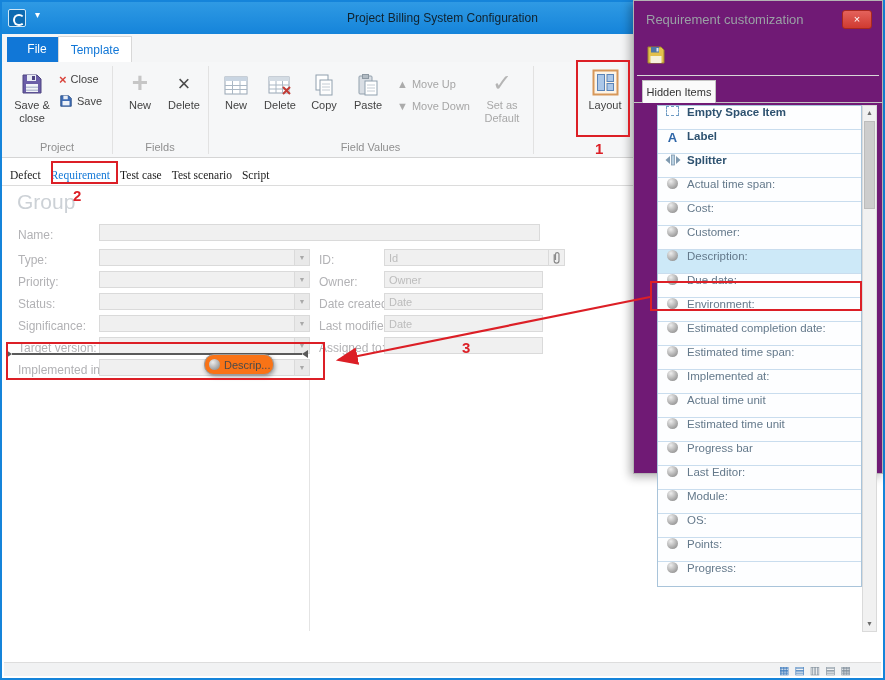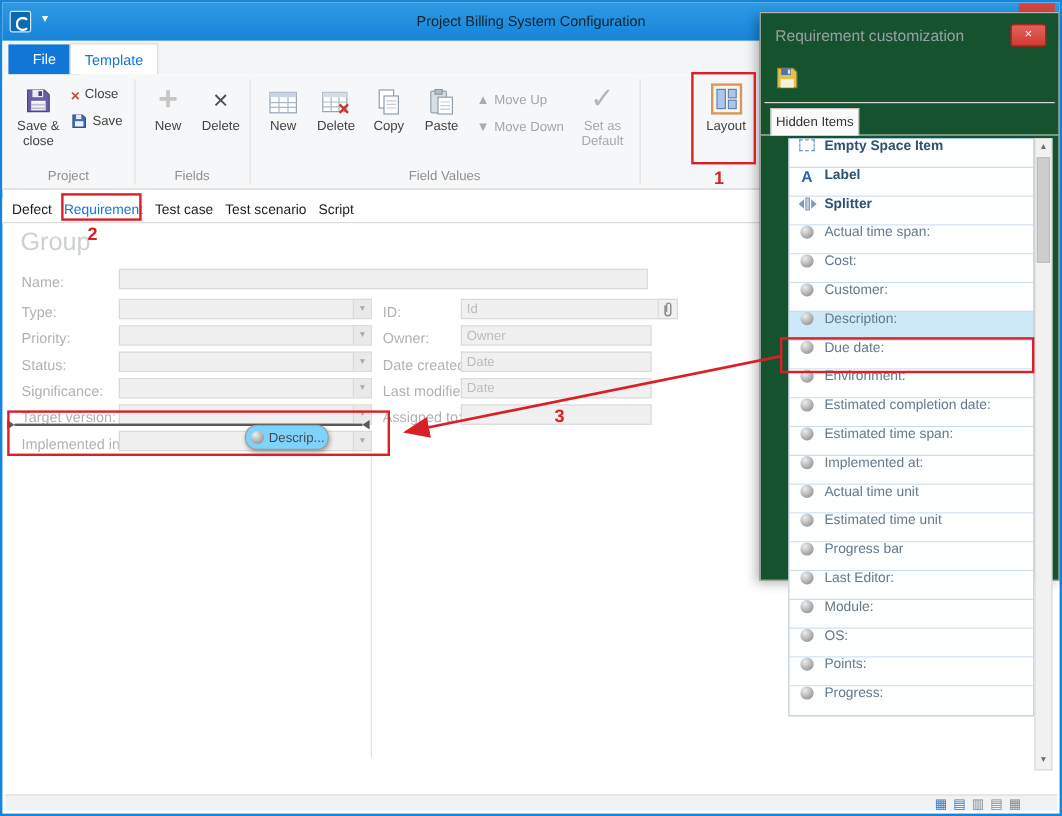--- a/index.html
+++ b/index.html
@@ -27,42 +27,42 @@
 .rb-big.disabled .lb{color:#a8a8a8;}
 .rb-small{position:absolute;height:20px;display:flex;align-items:center;gap:4px;font-size:11px;color:#434343;cursor:pointer;white-space:nowrap;}
 .rb-small.disabled{color:#a6a6a6;}
 .x-red{color:#d9443c;font-weight:bold;font-size:13px;}
 .plus-gray{font-size:28px;color:#c6c6c6;font-weight:bold;line-height:26px;}
 .x-dark{font-size:22px;color:#4c4c4c;line-height:24px;}
 .check-gray{font-size:24px;color:#b5b5b5;line-height:26px;}
 .arr-gray{font-size:11px;color:#ababab;}
 
 .doctabs{position:absolute;left:0;top:163px;width:640px;height:21px;background:#fff;border-bottom:1px solid #dcdcdc;display:flex;align-items:center;gap:10px;padding-left:8px;font-size:11.5px;color:#1c1c1c;}
-.doctab{cursor:pointer;}
+.doctab{cursor:pointer;font-family:Liberation Serif, serif;}
 .doctab.selected{color:#1177d7;}
 
 .group-title{position:absolute;left:15px;top:188px;font-size:21px;color:#ccd1d6;}
 .flabel{position:absolute;font-size:12px;color:#b2b2b5;}
 .fld{position:absolute;height:17px;background:#f0f0f0;border:1px solid #dadada;font-size:11px;}
 .fld .ghost{color:#bcbcbc;padding:2px 4px;display:block;line-height:13px;}
 .dd-btn{position:absolute;right:0;top:0;bottom:0;width:15px;background:#e9e9e9;border-left:1px solid #dadada;color:#a9a9a9;font-size:7px;text-align:center;line-height:15px;cursor:pointer;}
 .clip-btn{position:absolute;height:17px;width:17px;background:#f0f0f0;border:1px solid #dadada;display:flex;align-items:center;justify-content:center;cursor:pointer;}
 .col-divider{position:absolute;left:307px;top:377px;width:1px;height:252px;background:#e4e4e4;}
 
 .drop-line{position:absolute;left:10px;top:351px;width:290px;height:2px;background:#5a5a5a;}
 .drop-tri-l{position:absolute;left:4px;top:348px;width:0;height:0;border-top:4px solid transparent;border-bottom:4px solid transparent;border-left:6px solid #5a5a5a;}
 .drop-tri-r{position:absolute;left:300px;top:348px;width:0;height:0;border-top:4px solid transparent;border-bottom:4px solid transparent;border-right:6px solid #5a5a5a;}
-.drag-ghost{position:absolute;left:202px;top:352px;width:70px;height:21px;background:#7dd3fc;border:1px solid #9c9c9c;border-radius:10px;box-shadow:1px 2px 4px rgba(0,0,0,.35);display:flex;align-items:center;gap:4px;padding-left:4px;font-size:11px;color:#4a4a4a;z-index:5;}
+.drag-ghost{position:absolute;left:202px;top:352px;width:70px;height:21px;background:#f97316;border:1px solid #9c9c9c;border-radius:10px;box-shadow:1px 2px 4px rgba(0,0,0,.35);display:flex;align-items:center;gap:4px;padding-left:4px;font-size:11px;color:#4a4a4a;z-index:5;}
 .ball{width:11px;height:11px;border-radius:50%;background:radial-gradient(circle at 35% 30%,#ededed,#a0a0a0 70%,#868686);flex:0 0 auto;}
 
 .statusbar{position:absolute;left:2px;right:2px;bottom:2px;height:14px;background:#f1f2f3;border-top:1px solid #dddddd;display:flex;justify-content:flex-end;align-items:center;gap:5px;padding-right:30px;font-size:11px;}
 .st-ic{color:#7c8b98;line-height:12px;cursor:pointer;}
 .st-ic.blue{color:#3a79bd;}
 
-.cust{position:absolute;left:633px;top:10px;width:250px;height:474px;background:#14532d;border:1px solid #b3b3b3;box-shadow:-3px 3px 9px rgba(0,0,0,.3);z-index:10;}
+.cust{position:absolute;left:633px;top:0;width:250px;height:474px;background:#701a75;border:1px solid #b3b3b3;box-shadow:-3px 3px 9px rgba(0,0,0,.3);z-index:10;}
 .cust-title{position:absolute;left:12px;top:11px;font-size:13px;color:#9aa0a5;}
 .cust-close{position:absolute;right:10px;top:9px;width:30px;height:19px;background:linear-gradient(#e4625b,#cf3a31);border:1px solid #a8281f;border-radius:3px;color:#fff;font-size:11px;text-align:center;line-height:17px;cursor:pointer;}
 .cust-save{position:absolute;left:8px;top:40px;width:28px;height:28px;display:flex;align-items:center;justify-content:center;cursor:pointer;}
 .cust-toolbar-sep{position:absolute;left:3px;right:3px;top:74px;border-top:1px solid #d8d8d8;}
 .cust-tabline{position:absolute;left:0px;right:0px;top:101px;border-top:1px solid #c3c3c3;z-index:1;}
 .cust-tab{position:absolute;left:8px;top:79px;width:74px;height:23px;background:#fafafa;border:1px solid #c3c3c3;border-bottom:none;font-size:11px;color:#333;text-align:center;line-height:22px;z-index:2;cursor:pointer;}
 .hi-list{position:absolute;left:23px;top:104px;width:205px;border:1px solid #a9c4da;background:#fff;}
 .hi-item{display:flex;align-items:flex-start;height:24px;border-bottom:1px solid #c9ddee;background:#fdfeff;padding-left:6px;gap:6px;font-size:11.5px;color:#64798b;cursor:pointer;}
 .hi-item:last-child{border-bottom:none;}
 .hi-item.bold{font-weight:bold;color:#2e5270;}

